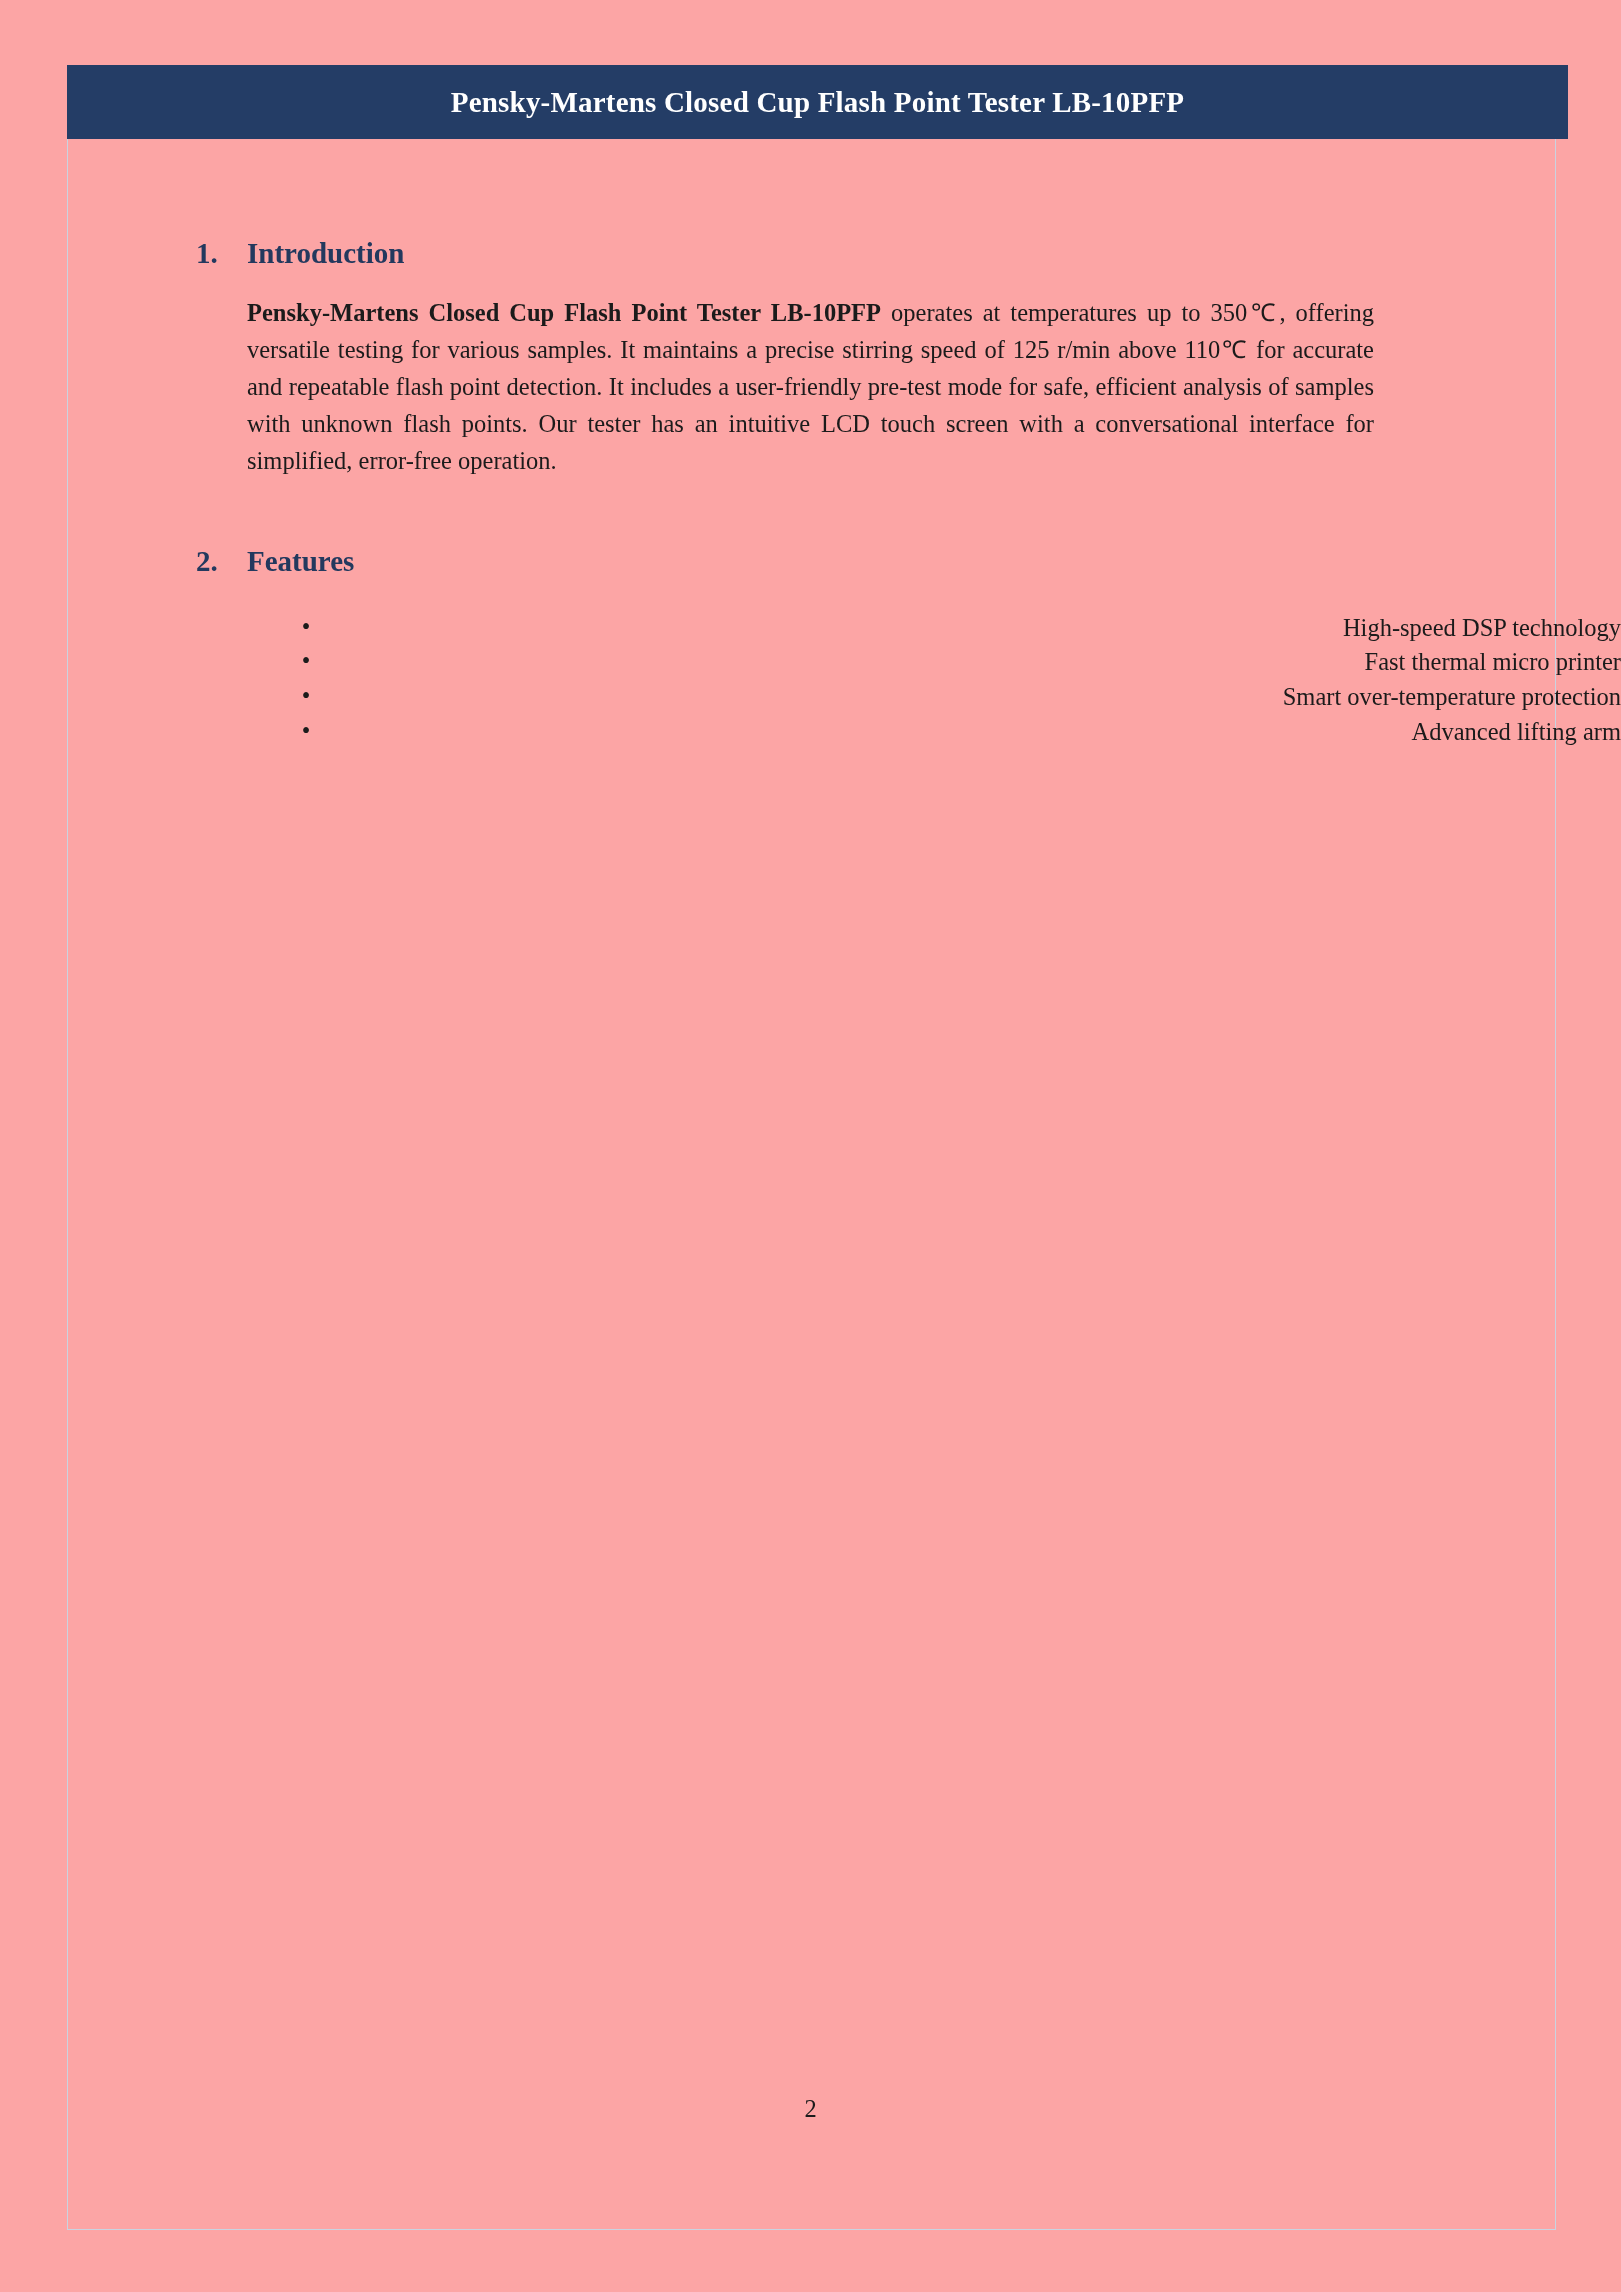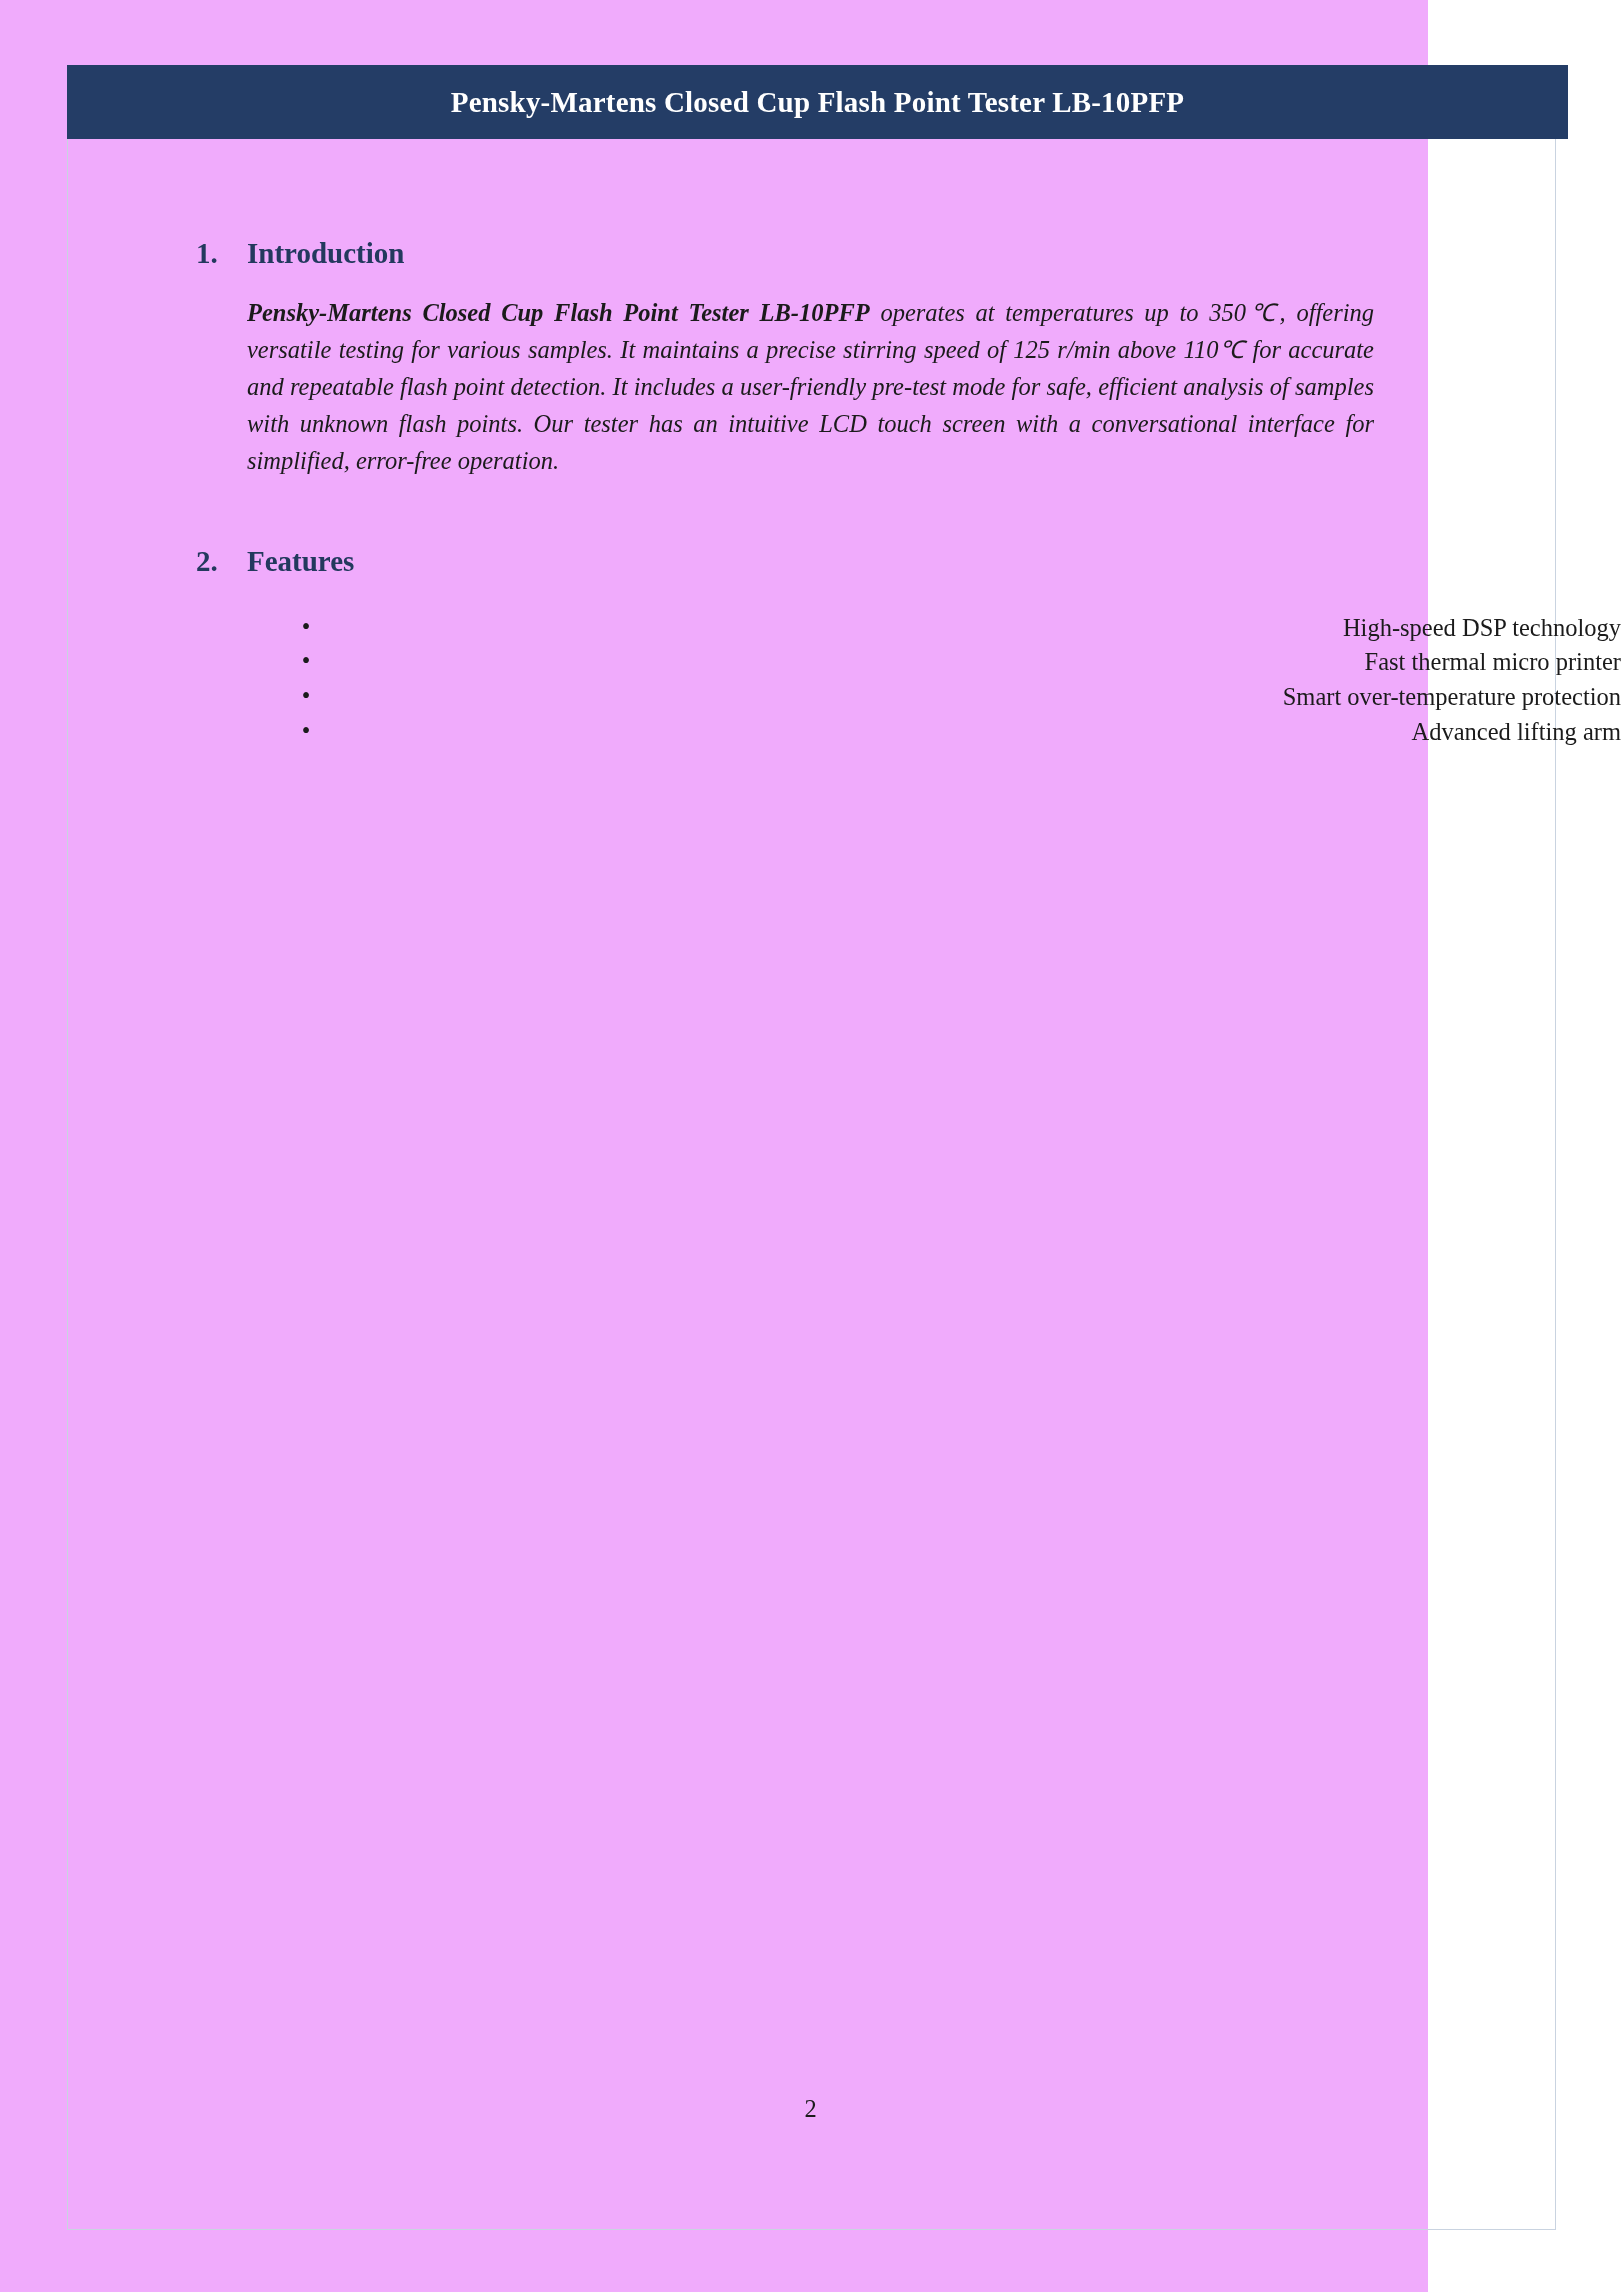--- a/index.html
+++ b/index.html
@@ -9,23 +9,23 @@
   }
   body {
     width: 1621px;
     height: 2293px;
     font-family: "Liberation Serif", serif;
     -webkit-font-smoothing: antialiased;
   }
 
   .page {
     position: relative;
-    width: 1428px;
+    width: 1621px;
     height: 2293px;
-    background: #f0abfc;
+    background: #fca5a5;
     box-sizing: border-box;
   }
 
   
   .page-frame {
     position: absolute;
     left: 67px;
     top: 65px;
     width: 1489px;
     height: 2165px;
@@ -82,21 +82,20 @@
     flex: 0 0 auto;
     text-align: center;
   }
 
   .body-text {
     margin: 23.5px 247px 0 247px;
     font-size: 24.5px;
     line-height: 1.52;
     color: #1b1b1b;
     text-align: justify;
-    font-style: italic;
   }
   .body-text b {
     font-weight: bold;
   }
 
   .bullets {
     margin: 33px 0 0 0;
     padding: 0;
     list-style: none;
     text-align: right;

